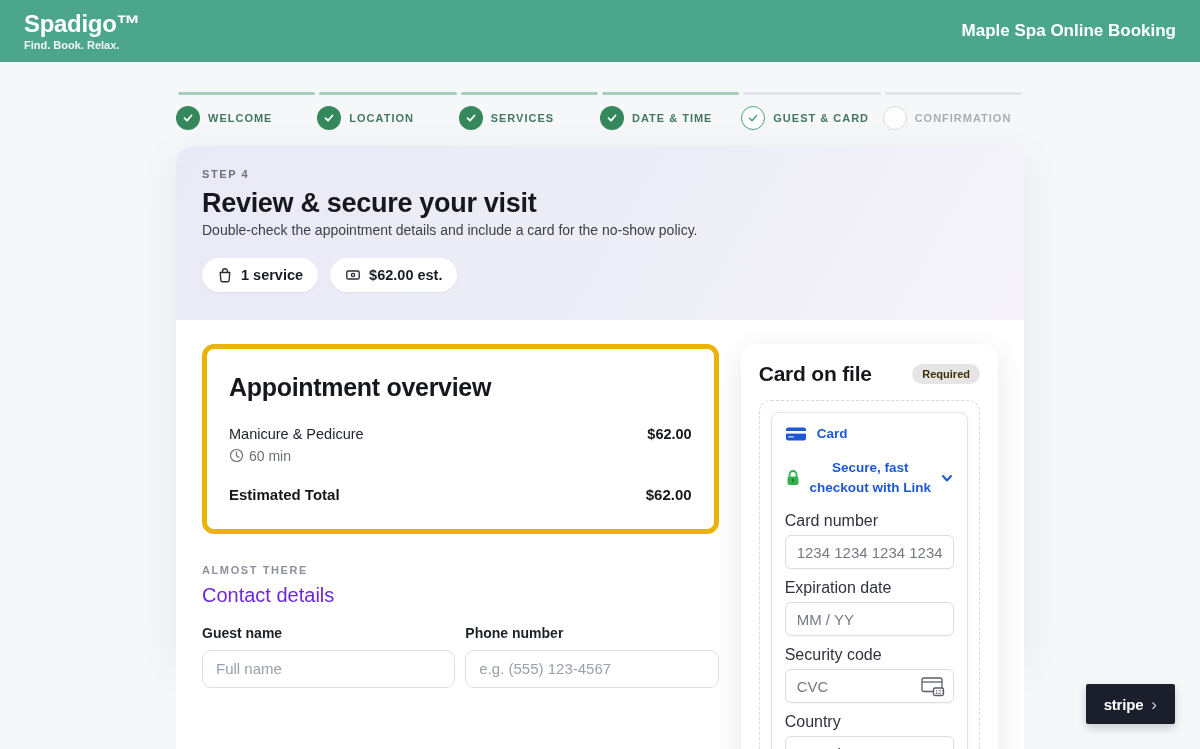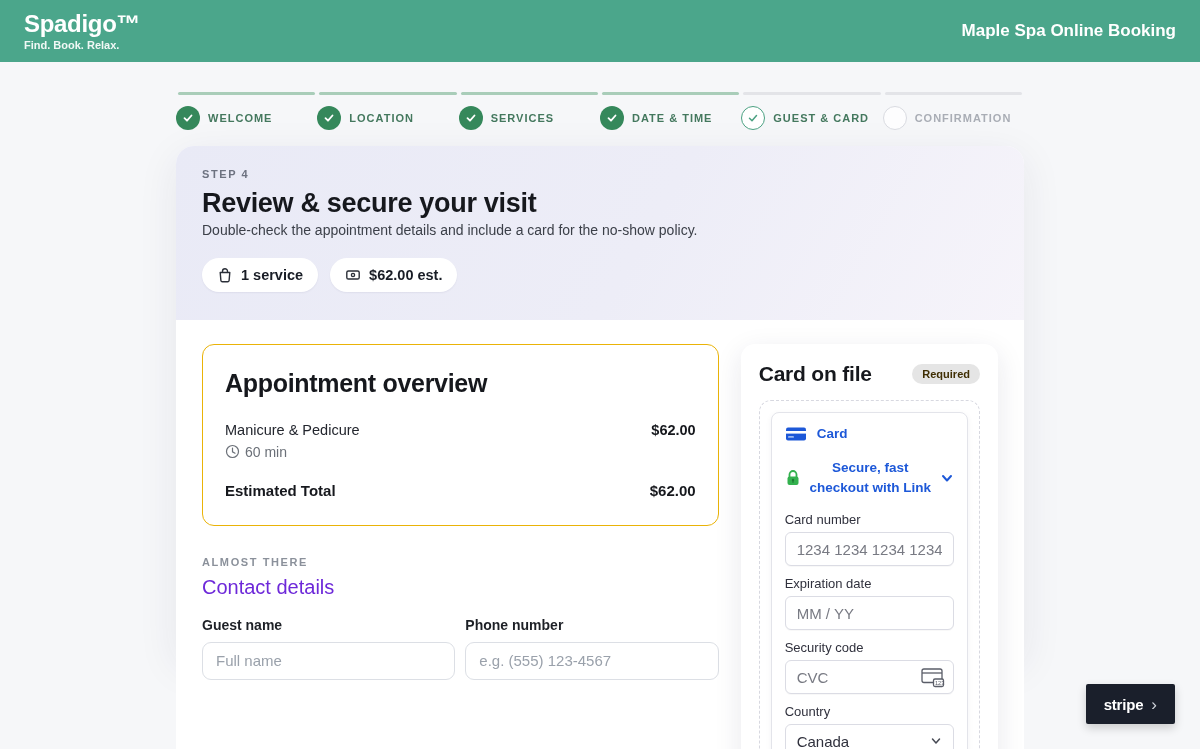--- a/index.html
+++ b/index.html
@@ -67,21 +67,21 @@
     box-shadow:0 1px 2px rgba(20,20,60,.06);
   }
   .chip svg { display:block; }
 
   
   .content { display:flex; gap:22px; padding:24px 26px 0; background:#fff; }
   .col-left { width:518px; }
   .col-right { width:258px; }
 
   .overview-card {
-    border:1px solid #eab308; border-radius:12px; padding:24px 22px 26px;
+    border:5px solid #eab308; border-radius:12px; padding:24px 22px 26px;
     background:#fff;
   }
   .overview-card h2 { font-size:25px; font-weight:bold; color:#16181d; letter-spacing:-0.3px; }
   .line-item { display:flex; justify-content:space-between; align-items:flex-end; margin-top:24px; }
   .line-item .svc-name { font-size:14.5px; color:#23262e; }
   .line-item .svc-price { font-size:14.5px; font-weight:bold; color:#16181d; }
   .duration { display:flex; align-items:center; gap:5px; margin-top:6px; font-size:14px; color:#6b7078; }
   .total-row { display:flex; justify-content:space-between; margin-top:22px; }
   .total-row span { font-size:15px; font-weight:bold; color:#16181d; }
 
@@ -119,21 +119,21 @@
   .pay-tab .tab-label { font-size:13.5px; font-weight:bold; color:#1d58d8; }
   .link-row {
     display:flex; align-items:center; gap:8px; margin:16px 0 14px; cursor:pointer;
   }
   .link-text {
     flex:1; text-align:center; font-size:13.5px; font-weight:bold; color:#1d58d8;
     line-height:1.5;
   }
   .s-field { margin-top:10px; }
   .s-field:first-of-type { margin-top:0; }
-  .s-label { font-size:13px; color:#30313d; margin-bottom:5px; }
+  .s-label { font-size:16px; color:#30313d; margin-bottom:5px; }
   .s-input-wrap { position:relative; }
   .s-input {
     width:100%; height:34px; border:1px solid #dbdce4; border-radius:6px;
     padding:0 11px; font-size:15px; font-family:"Liberation Sans", sans-serif;
     color:#30313d; background:#fff; outline:none;
     box-shadow:0 1px 1px rgba(0,0,0,.03);
   }
   .s-input::placeholder { color:#787a83; }
   .cvc-icon { position:absolute; right:9px; top:5px; }
   .s-select {

